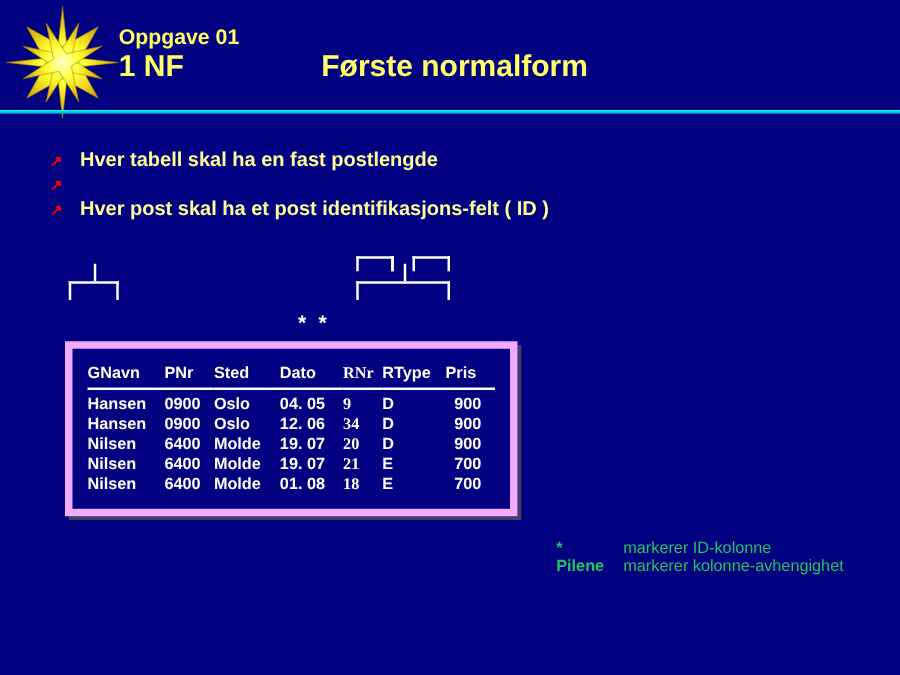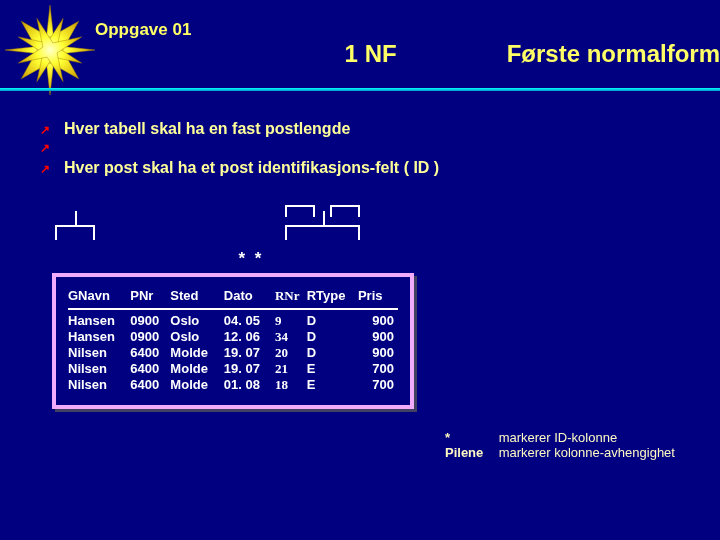--- a/index.html
+++ b/index.html
@@ -27,21 +27,20 @@
   }
   .title1 {
     font-size: 17px;
     font-weight: bold;
     color: #ffff66;
   }
   .title2 {
     font-size: 24px;
     font-weight: bold;
     color: #ffff66;
-    text-align: right;
   }
   .title2 .spacer { display: inline-block; width: 110px; }
   .underline {
     position: absolute;
     left: 0;
     right: 0;
     top: 88px;
     height: 3px;
     background: linear-gradient(to bottom, #00ffff 0%, #0099cc 100%);
   }
@@ -76,21 +75,21 @@
     font-size: 17px;
     font-weight: bold;
     color: #fff;
   }
   .ast1 { display:inline-block; width: 195px; text-align:right; padding-right:5px;}
   .ast2 { display:inline-block; width: 48px; text-align:left;}
   .table-box {
     margin: 4px 0 0 52px;
     width: 362px;
     background: #000080;
-    border: 4px solid #f0abfc;
+    border: 6px solid #f0abfc;
     box-shadow: 3px 3px 0 #404060;
     padding: 10px 12px 12px 12px;
     font-size: 13px;
     color: #fff;
   }
   .table-box table { border-collapse: collapse; width: 100%; }
   .table-box th {
     text-align: left;
     font-weight: bold;
     padding: 1px 4px 4px 0;
@@ -104,27 +103,27 @@
     padding: 0 4px 0 0;
     font-weight: bold;
     white-space: nowrap;
   }
   .col-g { width: 56px; }
   .col-p { width: 36px; }
   .col-s { width: 48px; }
   .col-d { width: 46px; }
   .col-r { width: 26px; font-family: Liberation Serif, serif; }
   .col-t { width: 46px; }
-  .col-pr { width: 36px; text-align:right;}
+  .col-pr { width: 36px; text-align:center;}
   .footnote {
     position: absolute;
     left: 445px;
     top: 430px;
     font-size: 13px;
-    color: #fef9c3;
+    color: #22c55e;
     font-weight: normal;
   }
   .footnote .fl { display:inline-block; width:50px; font-weight:bold;}
 </style>
 </head>
 <body>
 
 <div class="header">
   <svg class="star" viewBox="0 0 100 100">
     <defs>

